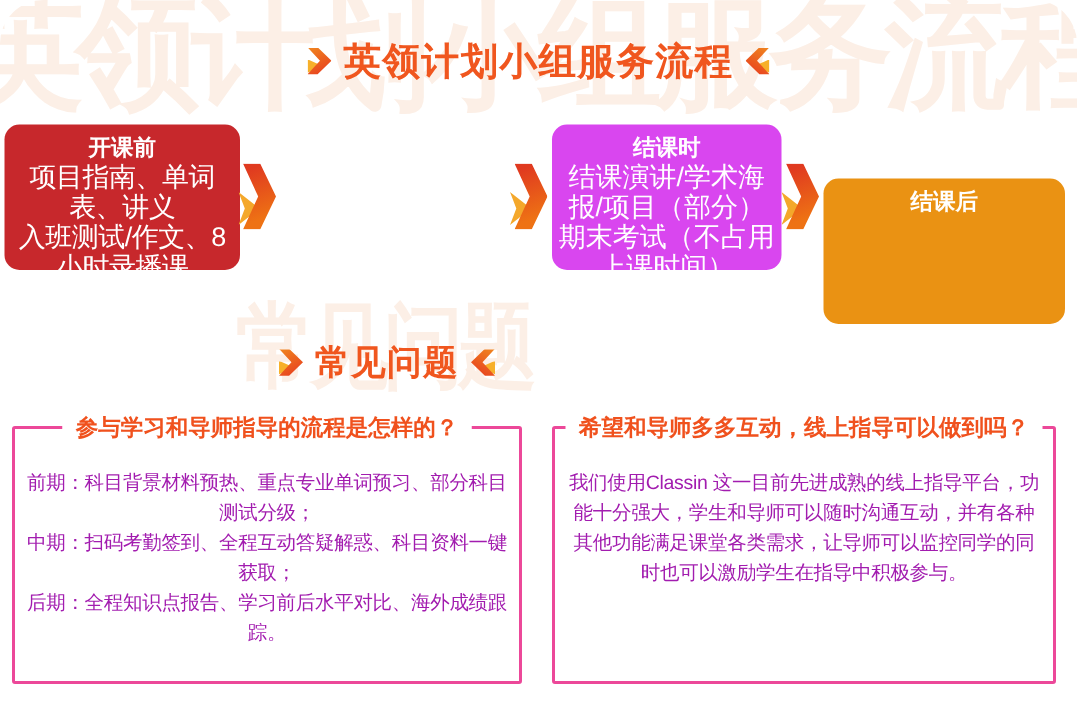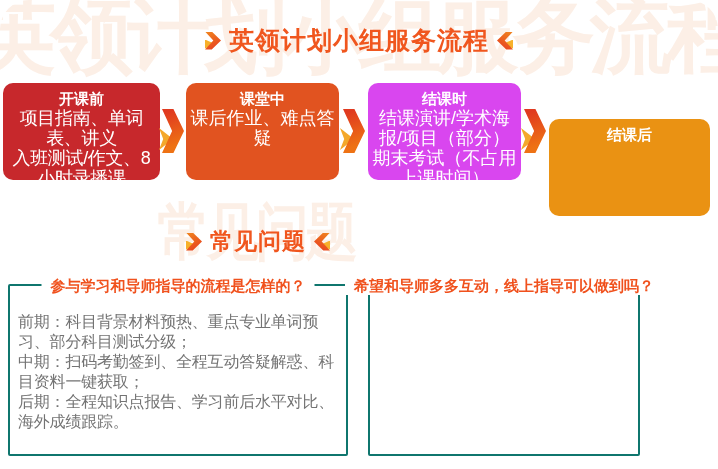--- a/index.html
+++ b/index.html
@@ -41,29 +41,29 @@
 
   .flow-arrow { position:absolute; top:26px; width:22px; height:44px; }
   .a1 { left:162px; } .a2 { left:343px; } .a3 { left:524px; }
   .flow-arrow .ft { position:absolute; left:-3px; bottom:3px; width:14px; height:22px;
                     background:#f4a82b; clip-path:polygon(0 0, 100% 50%, 0 100%, 30% 50%); }
   .flow-arrow .fm { position:absolute; inset:0;
                     background:linear-gradient(160deg,#e03a20 10%, #ee7214 80%);
                     clip-path:polygon(0 0, 52% 0, 100% 50%, 52% 100%, 0 100%, 46% 50%); }
 
   
-  .faq-box { position:absolute; top:284px; height:172px; border:2px solid #0f766e;
+  .faq-box { position:absolute; top:284px; height:172px; border:2px solid #ec4899;
              border-radius:2px; z-index:1; }
   .fb1 { left:8px;   width:340px; }
-  .fb2 { left:368px; width:272px; }
+  .fb2 { left:368px; width:336px; }
   .faq-title { position:absolute; top:-9px; left:50%; transform:translateX(-50%);
                background:#fff; padding:0 9px; font-size:15px; line-height:18px;
                font-weight:bold; color:#f0511d; white-space:nowrap; }
-  .faq-body { padding:26px 8px 0 8px; font-size:16px; line-height:20px; color:#737373;
-              white-space:pre-line; letter-spacing:-0.2px; }
+  .faq-body { padding:26px 8px 0 8px; font-size:13px; line-height:20px; color:#a21caf;
+              white-space:pre-line; letter-spacing:-0.2px;text-align:center; }
 </style>
 </head>
 <body>
 
 <div id="screen">
 
   <div class="wm wm1">英领计划小组服务流程</div>
   <div class="wm wm2">常见问题</div>
 
   <div class="title-row t1">
@@ -82,24 +82,20 @@
     <div class="step s1" style="background-color: rgb(199, 40, 44);">
       <div class="hd">开课前</div>
       <div class="bd">项目指南、单词表、讲义
 入班测试/作文、8小时录播课
 （知识点延伸/习题讲解）</div>
     </div>
     <div class="flow-arrow a1">
         <i class="ft"></i>
         <i class="fm"></i>
       </div>
-    <div class="step s2" style="background-color: rgb(225, 83, 32);">
-      <div class="hd">课堂中</div>
-      <div class="bd">课后作业、难点答疑</div>
-    </div>
     <div class="flow-arrow a2">
         <i class="ft"></i>
         <i class="fm"></i>
       </div>
     <div class="step s3" style="background-color: #d946ef;">
       <div class="hd">结课时</div>
       <div class="bd">结课演讲/学术海报/项目（部分）
 期末考试（不占用上课时间）</div>
     </div>
     <div class="flow-arrow a3">
@@ -125,15 +121,16 @@
 
   <div class="faq-box fb1">
     <div class="faq-title">参与学习和导师指导的流程是怎样的？</div>
     <div class="faq-body">前期：科目背景材料预热、重点专业单词预习、部分科目测试分级；
 中期：扫码考勤签到、全程互动答疑解惑、科目资料一键获取；
 后期：全程知识点报告、学习前后水平对比、海外成绩跟踪。</div>
   </div>
 
   <div class="faq-box fb2">
     <div class="faq-title">希望和导师多多互动，线上指导可以做到吗？</div>
+    <div class="faq-body">我们使用Classin 这一目前先进成熟的线上指导平台，功能十分强大，学生和导师可以随时沟通互动，并有各种其他功能满足课堂各类需求，让导师可以监控同学的同时也可以激励学生在指导中积极参与。</div>
   </div>
 
 </div>
 
 </body></html>

